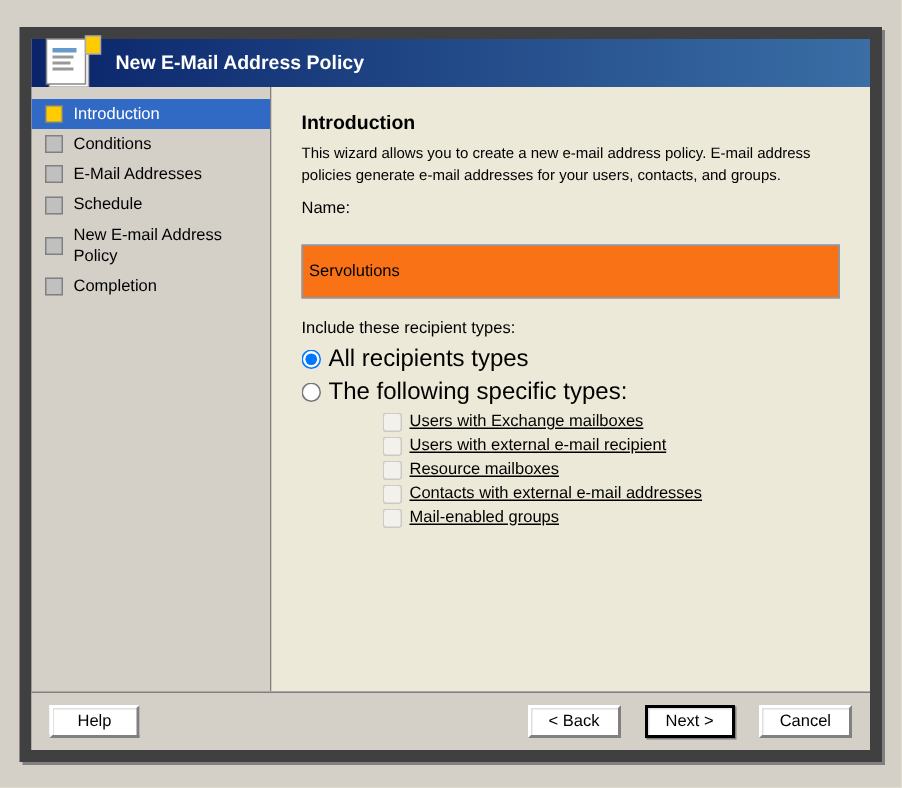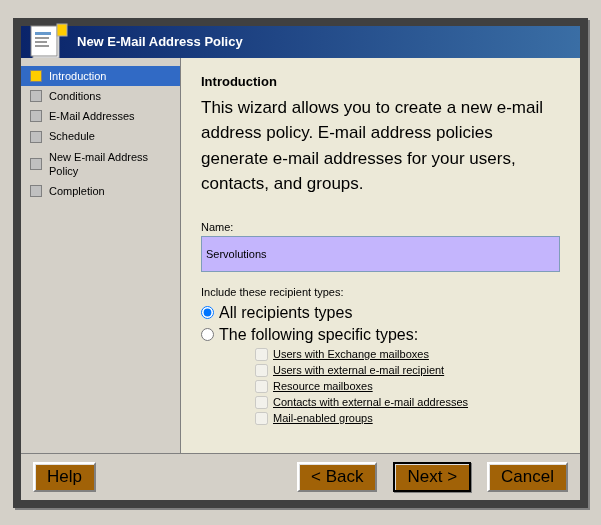--- a/index.html
+++ b/index.html
@@ -91,33 +91,33 @@
       background: #ece9d8;
       padding: 16px 20px;
       overflow-y: auto;
     }
     .section-title {
       font-size: 13px;
       font-weight: bold;
       margin-bottom: 6px;
     }
     .section-description {
-      font-size: 17px;
+      font-size: 10px;
       color: #000;
       line-height: 1.5;
-      margin-bottom: 24px;
+      margin-bottom: 8px;
     }
     .field-label {
       font-size: 11px;
-      margin-bottom: 3px;
+      margin-bottom: 18px;
     }
     .text-input {
       width: 100%;
       border: 1px solid #7f9db9;
-      background: #c4b5fd;
+      background: #f97316;
       padding: 2px 4px;
       font-size: 11px;
       height: 36px;
       margin-bottom: 14px;
       outline: none;
     }
     .group-label {
       font-size: 11px;
       margin-bottom: 6px;
     }
@@ -165,26 +165,26 @@
     }
     .footer-left {
       display: flex;
       gap: 6px;
     }
     .footer-right {
       display: flex;
       gap: 16px;
     }
     .btn {
-      background: #a16207;
+      background: #ffffff;
       border: 2px solid;
       border-color: #fff #808080 #808080 #fff;
       box-shadow: inset 1px 1px 0 #dfdfdf;
       padding: 3px 12px;
-      font-size: 17px;
+      font-size: 11px;
       cursor: pointer;
       min-width: 60px;
     }
     .btn-default {
       border-color: #000 #000 #000 #000;
       border-width: 2px;
       box-shadow: 1px 1px 0 #808080, inset 1px 1px 0 #dfdfdf;
     }
     .wizard-icon {
       width: 40px;

